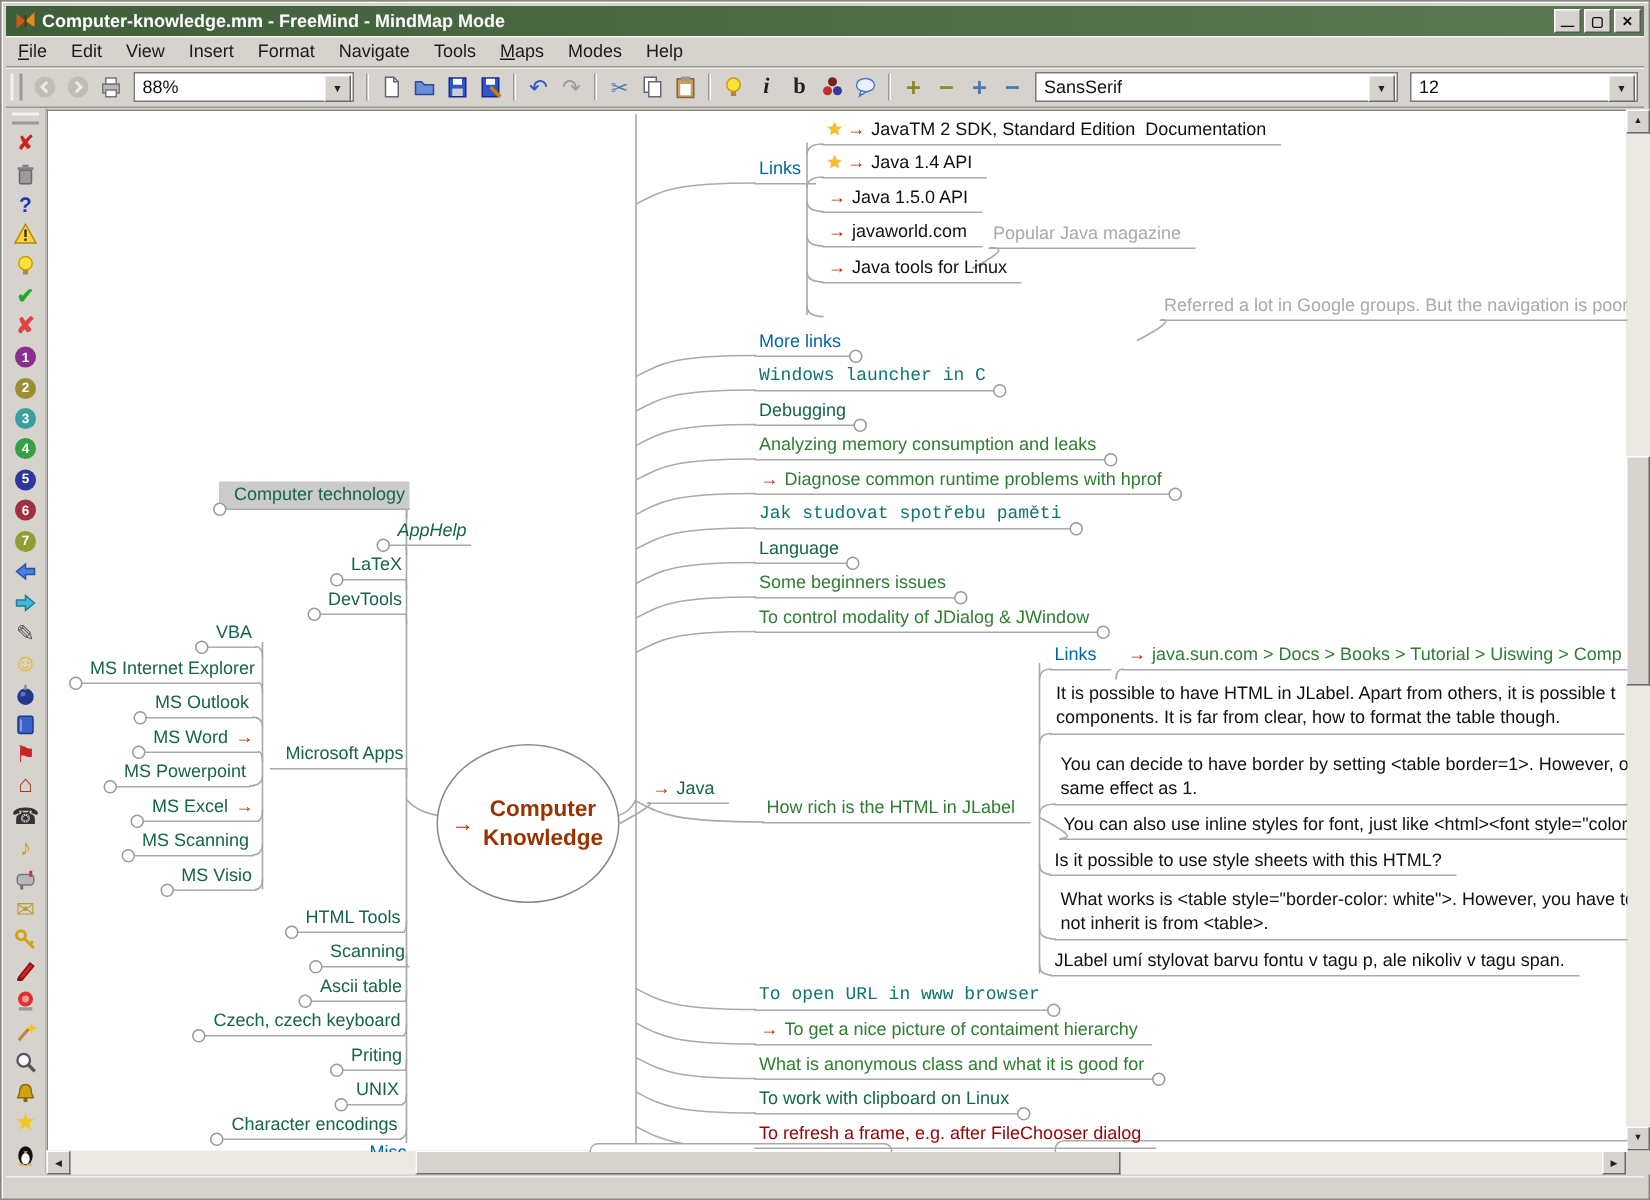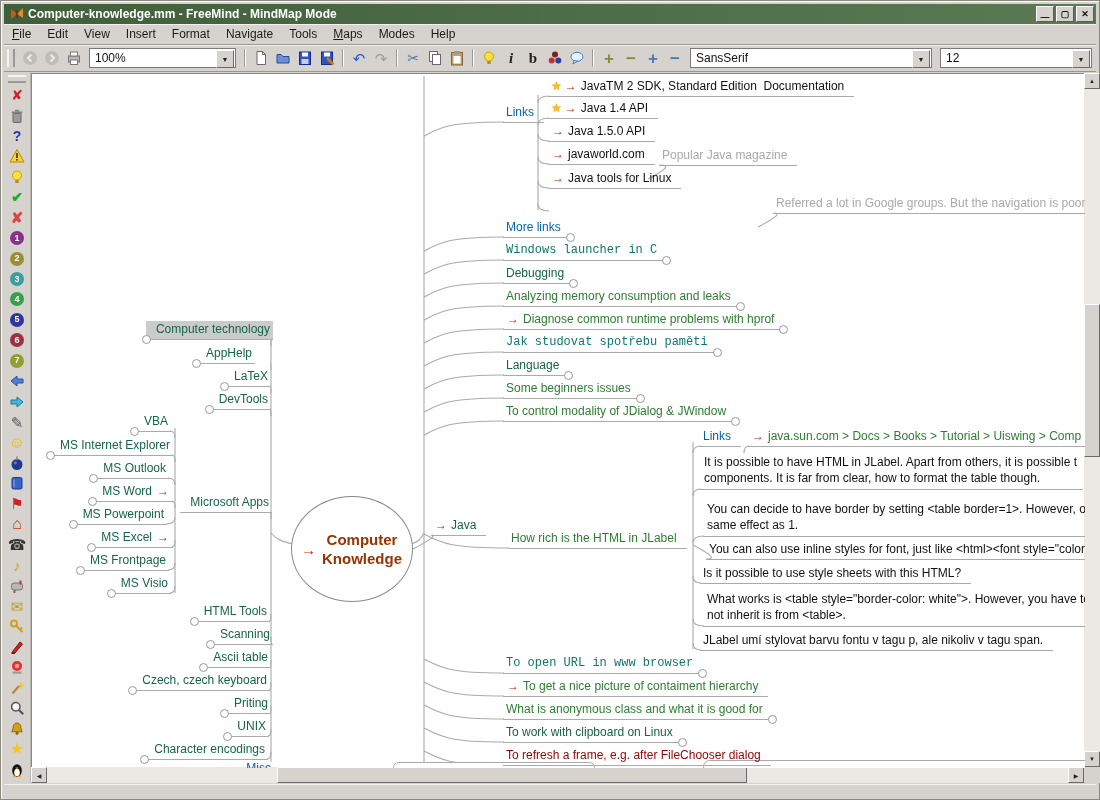--- a/index.html
+++ b/index.html
@@ -101,21 +101,21 @@
         </span>
         <span class="tbico">
           <svg width="16" height="16" viewBox="0 0 16 16">
             <rect x="2.5" y="6" width="11" height="6" fill="#b8b8b8" stroke="#777"></rect>
             <rect x="4.5" y="2" width="7" height="4" fill="#fff" stroke="#777"></rect>
             <rect x="4.5" y="10" width="7" height="4.5" fill="#fff" stroke="#777"></rect>
           </svg>
         </span>
       </span>
     <span class="combo" id="zoom-combo" style="width:120px;">
-      <span>100%</span>
+      <span>88%</span>
       <span class="cbtn">▼</span>
     </span>
     <span id="tb-rest" style="display:flex;align-items:center;">
         <span class="tsep"></span>
         <span class="tbico">
           <svg width="16" height="16" viewBox="0 0 16 16">
             <path d="M4,1.5 H9.5 L12.5,4.5 V14.5 H4 Z" fill="#fff" stroke="#667"></path>
             <path d="M9.5,1.5 V4.5 H12.5" fill="none" stroke="#667"></path>
           </svg>
         </span>
@@ -423,31 +423,31 @@
       <div class="node c-black side-r" style="top: 491px; left: 668px;"><span>Is it possible to use style sheets with this HTML?</span></div>
       <div class="node c-black side-r multiline" style="top: 516px; left: 671px;"><span>What works is &lt;table style="border-color: white"&gt;. However, you have to
 not inherit is from &lt;table&gt;.</span></div>
       <div class="node c-black side-r" style="top: 558px; left: 668px;"><span>JLabel umí stylovat barvu fontu v tagu p, ale nikoliv v tagu span.</span></div>
       <div class="node c-olive side-r" style="top: 581px; left: 471px;"><span>To open URL in www browser</span><span class="fold"></span></div>
       <div class="node c-green side-r" style="top: 604px; left: 471px;"><span class="larrow">→</span><span>To get a nice picture of contaiment hierarchy</span></div>
       <div class="node c-green side-r" style="top: 627px; left: 471px;"><span>What is anonymous class and what it is good for</span><span class="fold"></span></div>
       <div class="node c-dkgreen side-r" style="top: 650px; left: 471px;"><span>To work with clipboard on Linux</span><span class="fold"></span></div>
       <div class="node c-darkred side-r" style="top: 673px; left: 471px;"><span>To refresh a frame, e.g. after FileChooser dialog</span></div>
       <div class="node c-dkgreen side-l selected" style="top: 247px; right: 812px;"><span>Computer technology</span><span class="fold"></span></div>
-      <div class="node c-dkgreen side-l" style="top: 271px; right: 830px;"><span>AppHelp</span><span class="fold"></span></div>
+      <div class="node c-dkgreen side-l" style="top: 271px; right: 771px; font-style: italic;"><span>AppHelp</span><span class="fold"></span></div>
       <div class="node c-dkgreen side-l" style="top: 294px; right: 814px;"><span>LaTeX</span><span class="fold"></span></div>
       <div class="node c-dkgreen side-l" style="top: 317px; right: 814px;"><span>DevTools</span><span class="fold"></span></div>
       <div class="node c-dkgreen side-l" style="top: 420px; right: 813px;"><span>Microsoft Apps</span></div>
       <div class="node c-dkgreen side-l" style="top: 339px; right: 914px;"><span>VBA</span><span class="fold"></span></div>
       <div class="node c-dkgreen side-l" style="top: 363px; right: 912px;"><span>MS Internet Explorer</span><span class="fold"></span></div>
       <div class="node c-dkgreen side-l" style="top: 386px; right: 916px;"><span>MS Outlook</span><span class="fold"></span></div>
       <div class="node c-dkgreen side-l" style="top: 409px; right: 912px;"><span>MS Word</span><span class="larrow" style="margin: 0px 1px 0px 5px;">→</span><span class="fold"></span></div>
       <div class="node c-dkgreen side-l" style="top: 432px; right: 918px;"><span>MS Powerpoint</span><span class="fold"></span></div>
       <div class="node c-dkgreen side-l" style="top: 455px; right: 912px;"><span>MS Excel</span><span class="larrow" style="margin: 0px 1px 0px 5px;">→</span><span class="fold"></span></div>
-      <div class="node c-dkgreen side-l" style="top: 478px; right: 916px;"><span>MS Frontpage</span><span class="fold"></span></div>
+      <div class="node c-dkgreen side-l" style="top: 478px; right: 916px;"><span>MS Scanning</span><span class="fold"></span></div>
       <div class="node c-dkgreen side-l" style="top: 501px; right: 914px;"><span>MS Visio</span><span class="fold"></span></div>
       <div class="node c-dkgreen side-l" style="top: 529px; right: 815px;"><span>HTML Tools</span><span class="fold"></span></div>
       <div class="node c-dkgreen side-l" style="top: 552px; right: 812px;"><span>Scanning</span><span class="fold"></span></div>
       <div class="node c-dkgreen side-l" style="top: 575px; right: 814px;"><span>Ascii table</span><span class="fold"></span></div>
       <div class="node c-dkgreen side-l" style="top: 598px; right: 815px;"><span>Czech, czech keyboard</span><span class="fold"></span></div>
       <div class="node c-dkgreen side-l" style="top: 621px; right: 814px;"><span>Priting</span><span class="fold"></span></div>
       <div class="node c-dkgreen side-l" style="top: 644px; right: 816px;"><span>UNIX</span><span class="fold"></span></div>
       <div class="node c-dkgreen side-l" style="top: 667px; right: 817px;"><span>Character encodings</span><span class="fold"></span></div>
       <div class="node c-blue side-l" style="top: 686px; right: 811px;"><span>Misc</span></div>
       <div class="partial-bubble" style="left: 361px; top: 688px; width: 200px; height: 9px;"></div>

